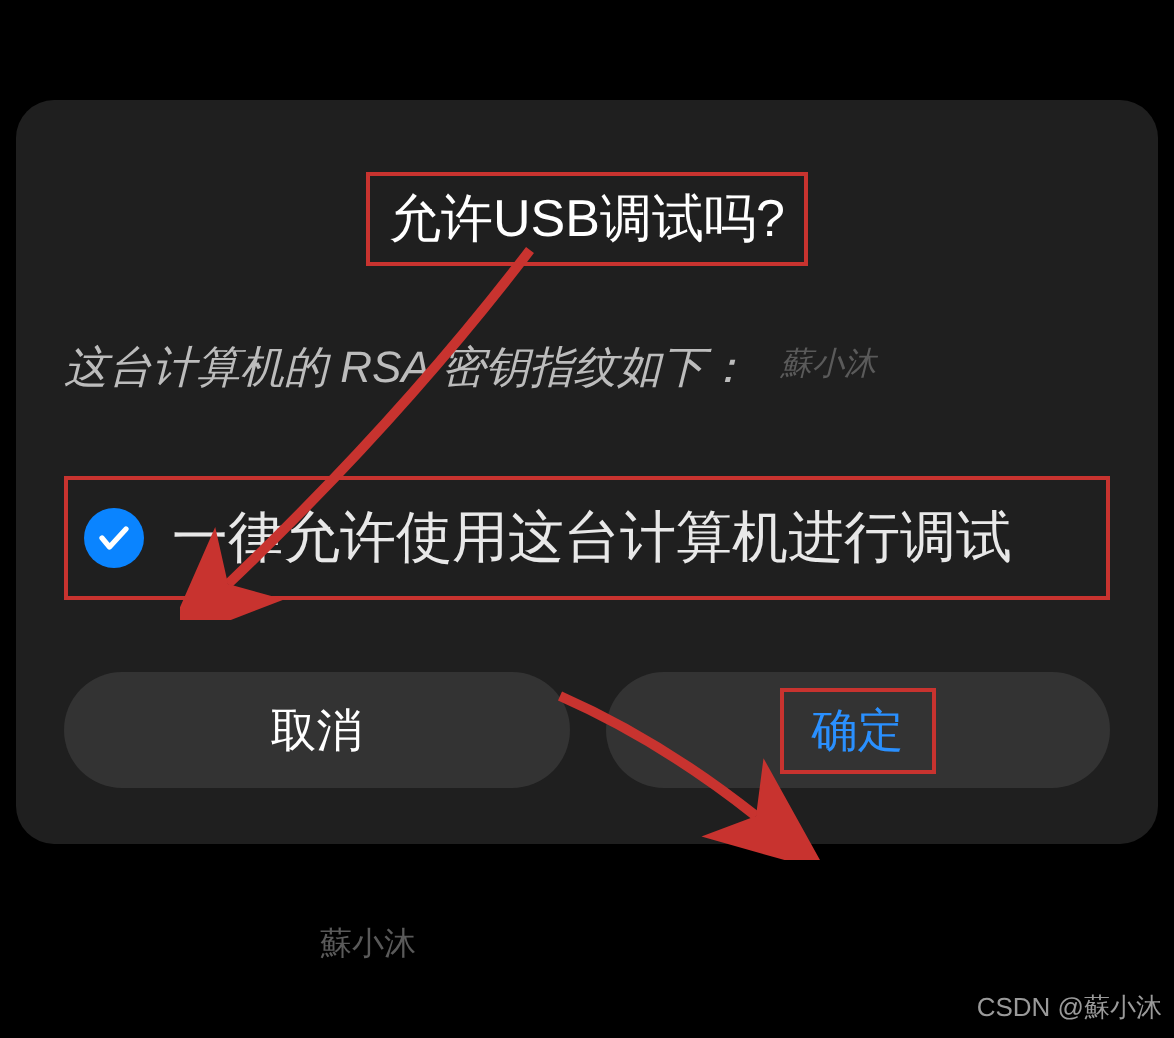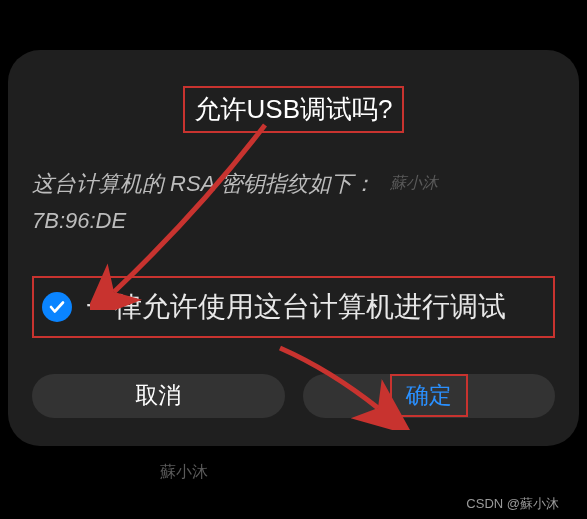--- a/index.html
+++ b/index.html
@@ -14,21 +14,21 @@
       font-family: -apple-system, "PingFang SC", "Microsoft YaHei", sans-serif;
       position: relative;
       overflow: hidden;
     }
     .dialog {
       position: absolute;
       top: 50px;
       left: 8px;
       right: 8px;
       background: #1f1f1f;
-      border-radius: 32px;
+      border-radius: 19px;
       padding: 28px 24px 28px 24px;
     }
     .dialog-title {
       text-align: center;
       color: #fff;
       font-size: 26px;
       font-weight: 500;
       margin-top: 8px;
       margin-bottom: 32px;
     }
@@ -84,21 +84,21 @@
     .checkbox-label {
       color: #e8e8e8;
       font-size: 28px;
     }
     .button-row {
       display: flex;
       gap: 18px;
     }
     .btn {
       flex: 1;
-      height: 44px;
+      height: 58px;
       border-radius: 32px;
       background: #333333;
       border: none;
       font-size: 23px;
       display: flex;
       align-items: center;
       justify-content: center;
       cursor: pointer;
     }
     .btn-cancel {
@@ -116,21 +116,21 @@
     .watermark2 {
       position: absolute;
       bottom: 36px;
       left: 160px;
       color: #5a5a5a;
       font-size: 16px;
     }
     .footer-credit {
       position: absolute;
       bottom: 6px;
-      right: 28px;
+      right: 6px;
       color: #9a9a9a;
       font-size: 13px;
     }
     
     .arrow-svg {
       position: absolute;
       pointer-events: none;
     }
     .arrow1 {
       top: 120px;
@@ -149,21 +149,20 @@
 <body>
 
 <div class="dialog">
 
   <h1 class="dialog-title">
     <span class="title-text">允许USB调试吗?</span>
   </h1>
 
   <div class="fingerprint-block">
     <span class="fp-line1">这台计算机的 RSA 密钥指纹如下：</span>
-    <span class="fp-line3">7B:96:DE</span>
     <span class="watermark1">蘇小沐</span>
   </div>
 
   <div class="checkbox-row">
     <span class="checkbox-icon">
       <svg viewBox="0 0 24 24" fill="none" stroke="#fff" stroke-width="3.5" stroke-linecap="round" stroke-linejoin="round">
         <polyline points="4,12 9,18 20,6"></polyline>
       </svg>
     </span>
     <span class="checkbox-label">一律允许使用这台计算机进行调试</span>

